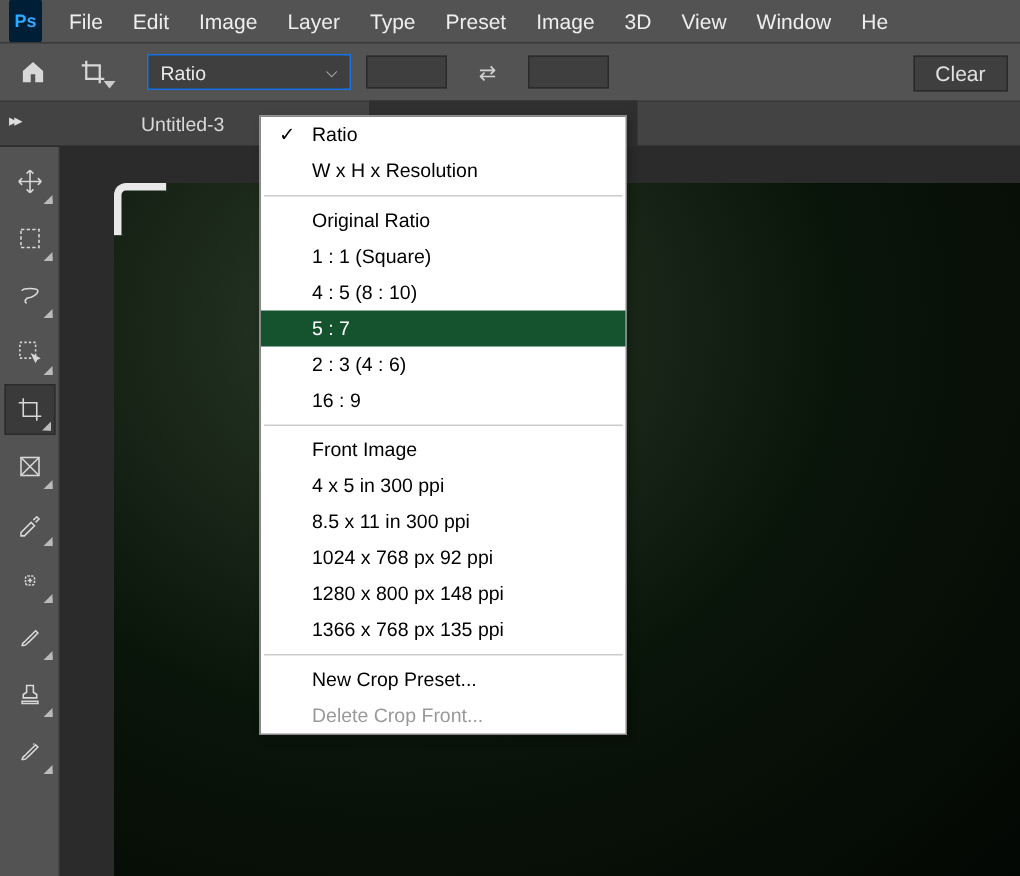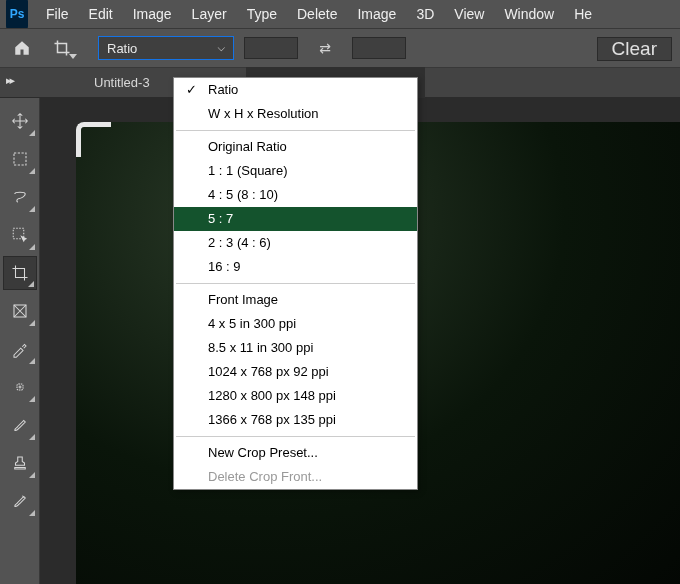--- a/index.html
+++ b/index.html
@@ -12,21 +12,21 @@
 
   
   .optionsbar { height:40px; background:#535353; border-top:1px solid #383838; border-bottom:1px solid #383838; display:flex; align-items:center; padding:0 8px; position:relative; }
   .panel-well { width:28px; height:28px; display:flex; align-items:center; justify-content:center; margin-right:8px; }
   .tool-preset { width:36px; height:28px; background:#535353; display:flex; align-items:center; justify-content:center; margin-right:8px; position:relative;}
   .tri { width:0; height:0; border-left:4px solid transparent; border-right:4px solid transparent; border-top:5px solid #ccc; position:absolute; bottom:3px; right:3px;}
   .ratio-select { width:136px; height:24px; background:#3f3f3f; border:1px solid #1473e6; display:flex; align-items:center; justify-content:space-between; padding:0 8px; font-size:13px; color:#e8e8e8; margin-right:6px;}
   .chev { font-size:10px; color:#ccc; }
   .dim-input { width:54px; height:22px; background:#3f3f3f; border:1px solid #2a2a2a; margin:0 4px;}
   .swap-btn { width:26px; height:26px; display:flex; align-items:center; justify-content:center; margin:0 10px; font-size:14px; color:#d0d0d0;}
-  .clear-btn { position:absolute; right:8px; top:8px; height:24px; padding:0 14px; background:#3f3f3f; border:1px solid #2a2a2a; color:#e0e0e0; font-size:19px; display:flex; align-items:center;}
+  .clear-btn { position:absolute; right:8px; top:8px; height:24px; padding:0 14px; background:#3f3f3f; border:1px solid #2a2a2a; color:#e0e0e0; font-size:14px; display:flex; align-items:center;}
 
   
   .tabsrow { height:30px; background:#434343; border-bottom:1px solid #2b2b2b; display:flex; align-items:center; padding-left:80px; position:relative;}
   .expand-tab { position:absolute; left:6px; top:6px; font-size:11px; color:#ddd; letter-spacing:-2px;}
   .doc-tab { background:#2f2f2f; height:30px; display:flex; align-items:center; padding:16px 14px; font-size:13px; color:#d8d8d8; margin-right:2px;}
   .doc-tab.inactive { background:transparent; }
   .doc-tab.active { background:#2f2f2f; }
   .tab-close { margin-left:10px; font-size:13px; color:#bbb; }
 
   
@@ -54,21 +54,21 @@
 </head>
 <body>
 
 <div class="menubar">
   <div class="ps-logo">Ps</div>
   <div class="menu-item">File</div>
   <div class="menu-item">Edit</div>
   <div class="menu-item">Image</div>
   <div class="menu-item">Layer</div>
   <div class="menu-item">Type</div>
-  <div class="menu-item">Delete</div>
+  <div class="menu-item">Preset</div>
   <div class="menu-item">Image</div>
   <div class="menu-item">3D</div>
   <div class="menu-item">View</div>
   <div class="menu-item">Window</div>
   <div class="menu-item">He</div>
 </div>
 
 <div class="optionsbar">
   <div class="panel-well">
     <svg viewBox="0 0 24 24" width="18" height="18">

